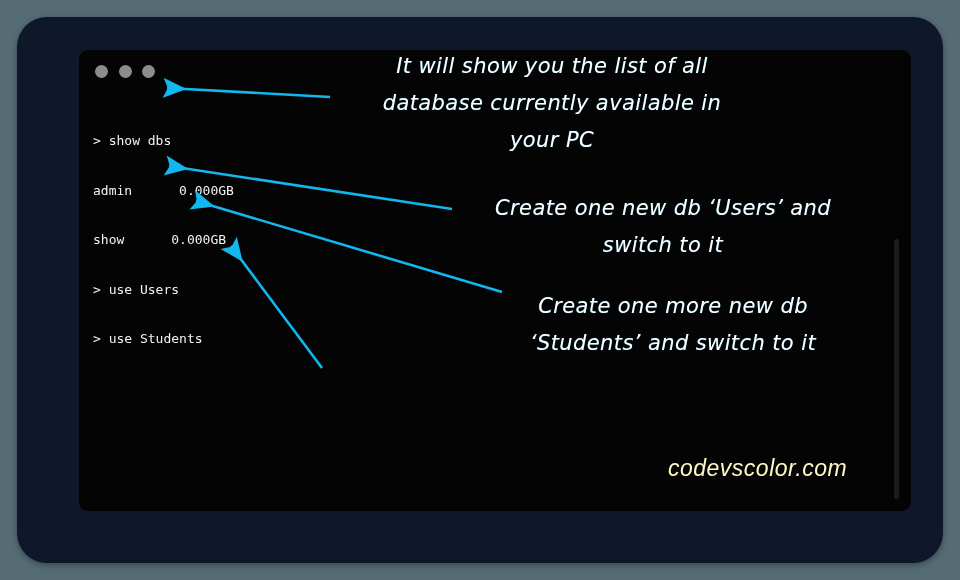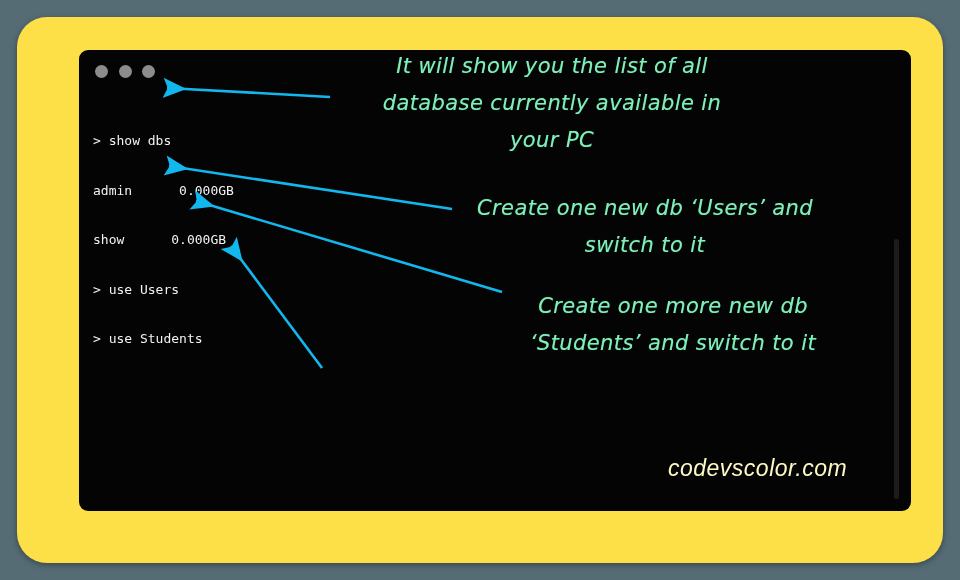--- a/index.html
+++ b/index.html
@@ -21,21 +21,21 @@
     background: #566c74;
   }
 
   
   .outer-frame {
     position: absolute;
     left: 17px;
     top: 17px;
     width: 926px;
     height: 546px;
-    background: #fde047;
+    background: #0f172a;
     border-radius: 30px;
     box-shadow: 0 2px 6px rgba(0,0,0,0.35);
   }
 
   
   .terminal-panel {
     position: absolute;
     left: 62px;
     top: 33px;
     width: 832px;
@@ -89,33 +89,33 @@
     top: 189px;
     width: 5px;
     height: 260px;
     background: #1d1c1b;
     border-radius: 3px;
   }
 
   
   .annot {
     position: absolute;
-    color: #86efac;
+    color: #ffffff;
     font-family: "DejaVu Sans", sans-serif;
     font-style: italic;
     font-size: 21px;
     line-height: 37px;
     text-align: center;
     letter-spacing: 0.4px;
     white-space: pre-line;
     text-shadow: 0 0 1px rgba(18,183,238,0.6);
   }
 
   .annot-1 { left: 327px; top: 48px;  width: 450px; }
-  .annot-2 { left: 440px; top: 190px; width: 410px; }
+  .annot-2 { left: 458px; top: 190px; width: 410px; }
   .annot-3 { left: 478px; top: 288px; width: 390px; }
   .annot-4 { left: 95px;  top: 366px; width: 480px; }
 
   .watermark {
     position: absolute;
     left: 668px;
     top: 455px;
     color: #fef9c3;
     font-family: Liberation Sans, sans-serif;
     font-style: italic;

